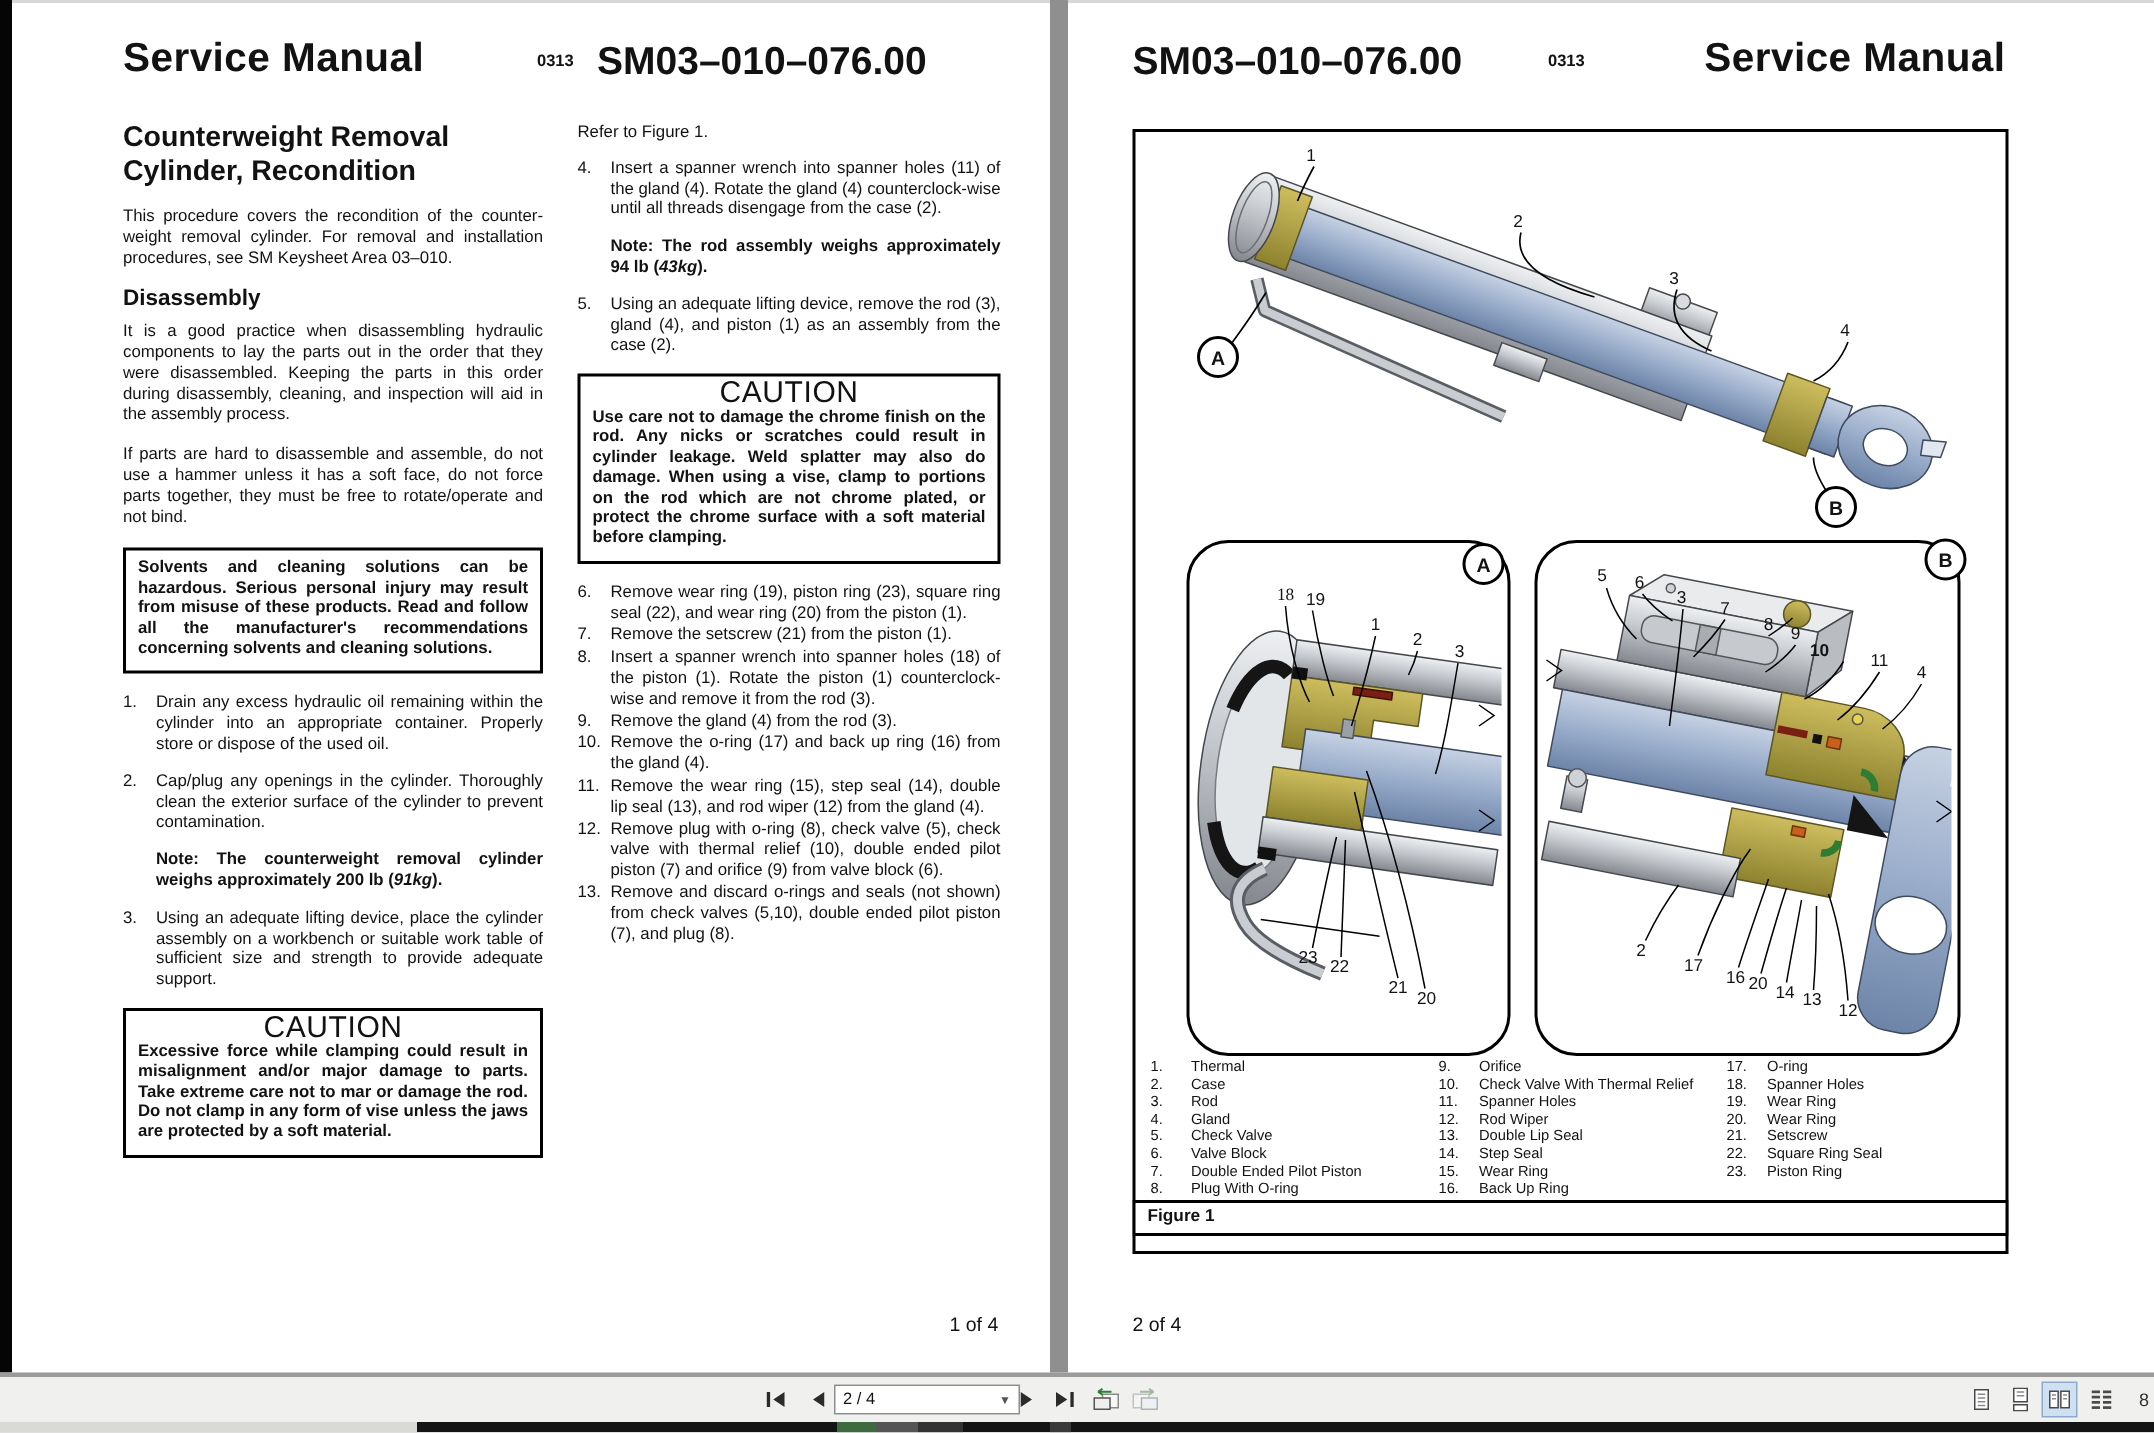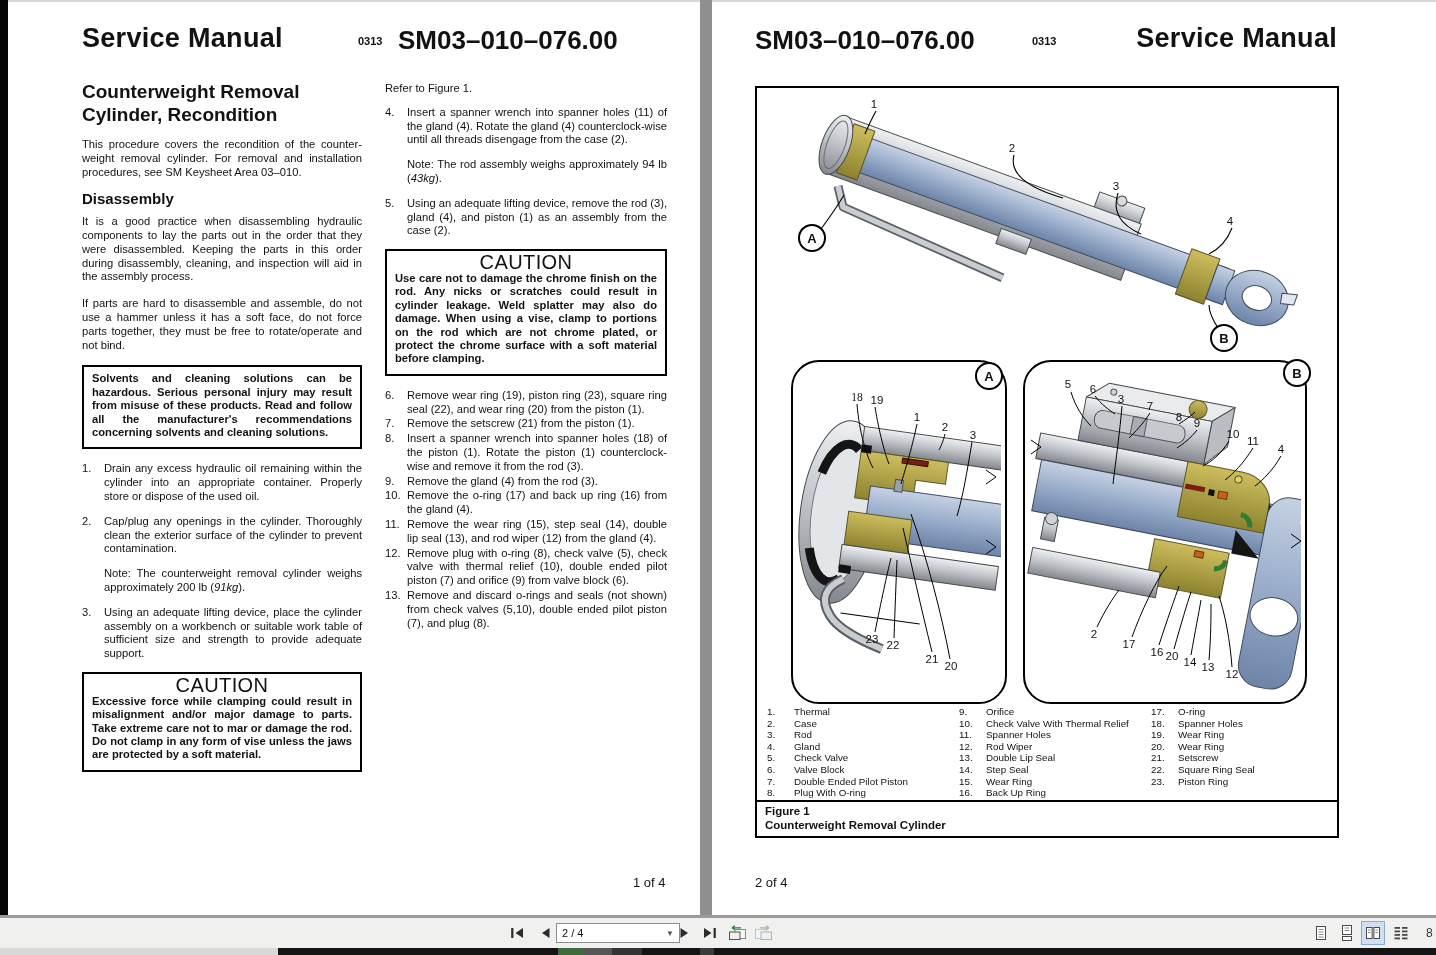--- a/index.html
+++ b/index.html
@@ -26,21 +26,21 @@
   p.just{margin:0 0 13px;text-align:justify;}
   p.plain{margin:0 0 10px;}
   .box{border:2px solid #000;padding:5px 8px 8px;margin:0 0 13px;}
   .btitle{text-align:center;font-size:20px;font-weight:normal;letter-spacing:.4px;margin:0 0 2px;
           display:flex;align-items:center;justify-content:center;gap:9px;}
   .btext{font-weight:bold;text-align:justify;line-height:13.4px;}
   .step{display:flex;margin:0 0 11px;}
   .steps2 .step{margin:0 0 1px;}
   .snum{flex:none;width:22px;}
   .stext{flex:1;text-align:justify;}
-  .note{margin:0 0 11px 22px;font-weight:normal;text-align:justify;}
+  .note{margin:0 0 11px 22px;font-weight:bold;text-align:justify;}
   .note i{font-style:italic;}
   .pfoot{position:absolute;font-size:13px;}
 
   
   .figbox{position:absolute;left:43px;top:84px;width:580px;height:746px;border:2px solid #000;}
   .detail{position:absolute;border:2px solid #000;border-radius:28px;background:#fff;overflow:hidden;}
   .detail-a{left:34px;top:272px;width:212px;height:340px;}
   .detail-b{left:266px;top:272px;width:280px;height:340px;}
   .badge{position:absolute;width:24px;height:24px;border:2px solid #000;border-radius:50%;background:#fff;
          font-size:13px;font-weight:bold;display:flex;align-items:center;justify-content:center;
@@ -325,21 +325,21 @@
             <path d="M 6 92 l 10 -7 -10 -7"></path>
             <path d="M 266 186 l 10 -7 -10 -7"></path>
           </g>
         </svg>
         <span class="co" style="left:43px;top:22px;">5</span>
         <span class="co" style="left:68px;top:27px;">6</span>
         <span class="co" style="left:96px;top:37px;">3</span>
         <span class="co" style="left:125px;top:44px;">7</span>
         <span class="co" style="left:154px;top:55px;">8</span>
         <span class="co" style="left:172px;top:61px;">9</span>
-        <span class="co" style="left:208px;top:72px;">10</span>
+        <span class="co" style="left:188px;top:72px;font-weight:bold;">10</span>
         <span class="co" style="left:228px;top:79px;">11</span>
         <span class="co" style="left:256px;top:87px;">4</span>
         <span class="co" style="left:69px;top:272px;">2</span>
         <span class="co" style="left:104px;top:282px;">17</span>
         <span class="co" style="left:132px;top:290px;">16</span>
         <span class="co" style="left:147px;top:294px;">20</span>
         <span class="co" style="left:165px;top:300px;">14</span>
         <span class="co" style="left:183px;top:305px;">13</span>
         <span class="co" style="left:207px;top:312px;">12</span>
       </div>
@@ -441,21 +441,20 @@
             <span class="pname">Square Ring Seal</span>
           </div>
           <div class="prow">
             <span class="pnum">23.</span>
             <span class="pname">Piston Ring</span>
           </div>
         </div>
 
       <div class="caption">
         <div>Figure 1</div>
-        <div>Counterweight Removal Cylinder</div>
       </div>
     </div>
 
     <span class="pfoot" style="left:43px;top:873px;">2 of 4</span>
   </div>
 
   <div class="divider"></div>
   <div class="tbar">
     <span class="tbtn" style="left:506px;">
       <svg width="15" height="14" viewBox="0 0 15 14">

